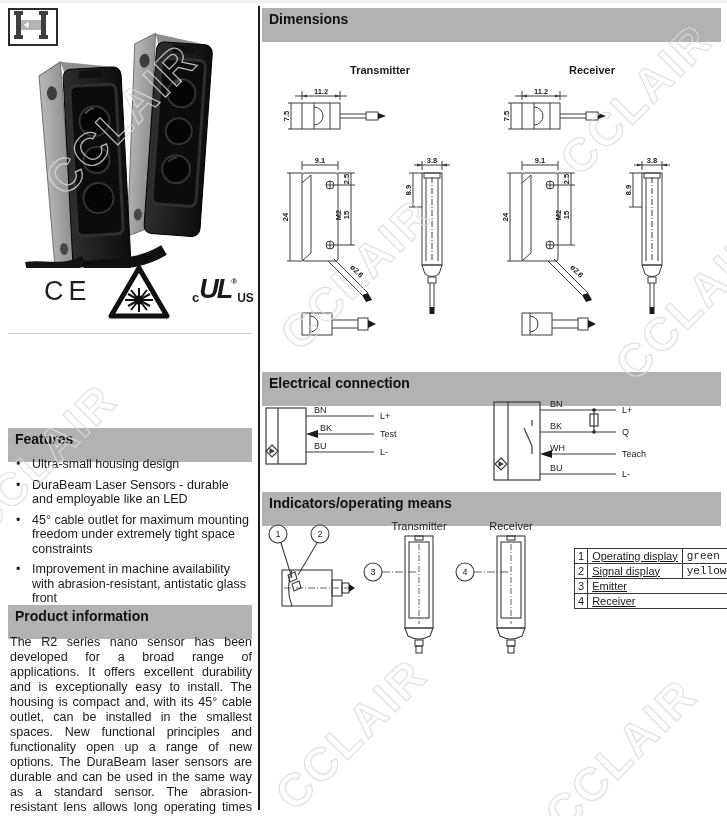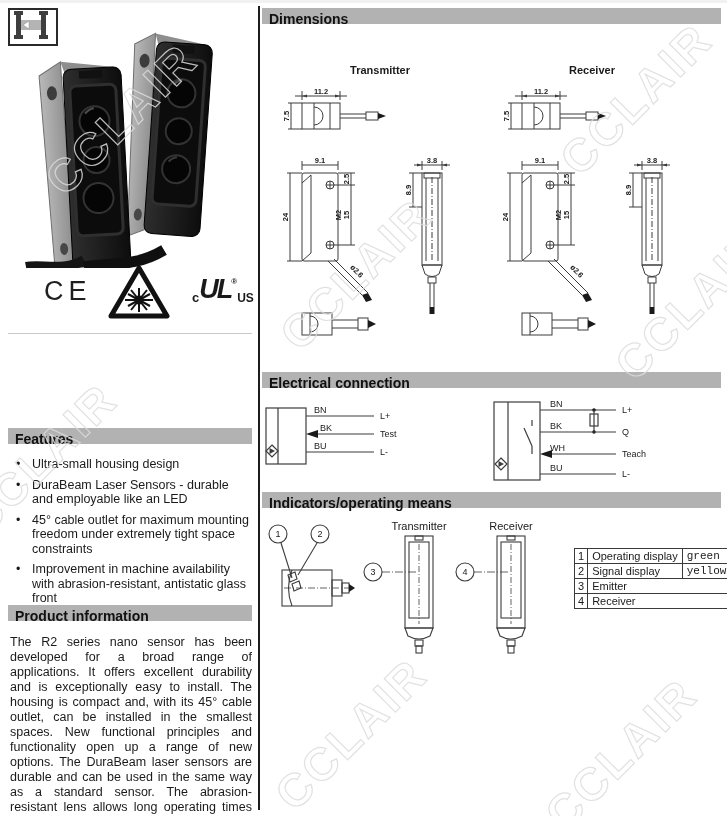--- a/index.html
+++ b/index.html
@@ -1,21 +1,21 @@
 <!DOCTYPE html>
 <html><head>
 <meta charset="utf-8">
 <style>
   html,body{margin:0;padding:0;background:#fff;}
   .page{position:relative;width:727px;height:816px;background:#ffffff;overflow:hidden;
         font-family:"Liberation Sans",sans-serif;color:#1a1a1a;}
   .abs{position:absolute;}
   .top-strip{position:absolute;left:0;top:0;width:727px;height:3px;background:#f1f1f1;}
   
-  .bar{position:absolute;background:#b2b2b2;height:16px;line-height:22px;
+  .bar{position:absolute;background:#b2b2b2;height:34px;line-height:22px;
        font-weight:bold;font-size:14px;color:#111;padding-left:7px;box-sizing:border-box;z-index:2;}
   .bar-left{left:8px;width:244px;}
   .bar-right{left:262px;width:459px;}
   
   .model-name{left:10px;width:240px;font-weight:bold;font-size:14px;z-index:2;}
   .model-desc{left:10px;width:240px;font-size:12.5px;z-index:2;}
   .feat-list{left:10px;width:242px;z-index:2;}
   .feat-item{display:flex;margin-bottom:6px;font-size:12.5px;line-height:14.5px;}
   .feat-bullet{width:22px;flex:0 0 22px;padding-left:6px;box-sizing:border-box;}
   .prod-text{left:10px;width:242px;font-size:12.5px;line-height:15px;text-align:justify;z-index:2;}
@@ -28,21 +28,21 @@
   .cul .ul{font-size:27px;font-style:italic;letter-spacing:-2px;}
   .cul .reg{font-size:8px;vertical-align:14px;}
   .cul .us{font-size:12px;vertical-align:-4px;}
   
   .dimlabel{position:absolute;font-size:11px;font-weight:bold;text-align:center;z-index:2;}
   .indlabel{position:absolute;font-size:11px;text-align:center;z-index:2;}
   
   .indtable{position:absolute;border-collapse:collapse;z-index:2;background:#fff;}
   .indtable td{border:1.2px solid #3a3a3a;font-size:11px;padding:0 4px;height:14px;line-height:13px;white-space:nowrap;}
   .indtable td.num{width:12px;text-align:center;padding:0 3px;}
-  .indtable td.lbl{width:92px;}
+  .indtable td.lbl{width:92px;text-decoration:underline;}
   .indtable td.val{width:42px;font-family:Liberation Mono, monospace;}
   
   .wm{position:absolute;font-size:46px;font-weight:bold;letter-spacing:3px;white-space:nowrap;
       color:transparent;-webkit-text-stroke:1.2px #dcdcdc;transform:rotate(-45deg);
       pointer-events:none;z-index:3;opacity:.85;}
   svg{display:block;}
   svg text{font-family:"Liberation Sans",sans-serif;fill:#1a1a1a;}
   .icon-box{position:absolute;left:8px;top:8px;width:46px;height:34px;border:2px solid #2a2a2a;
             background:#fff;z-index:2;}
 </style>

